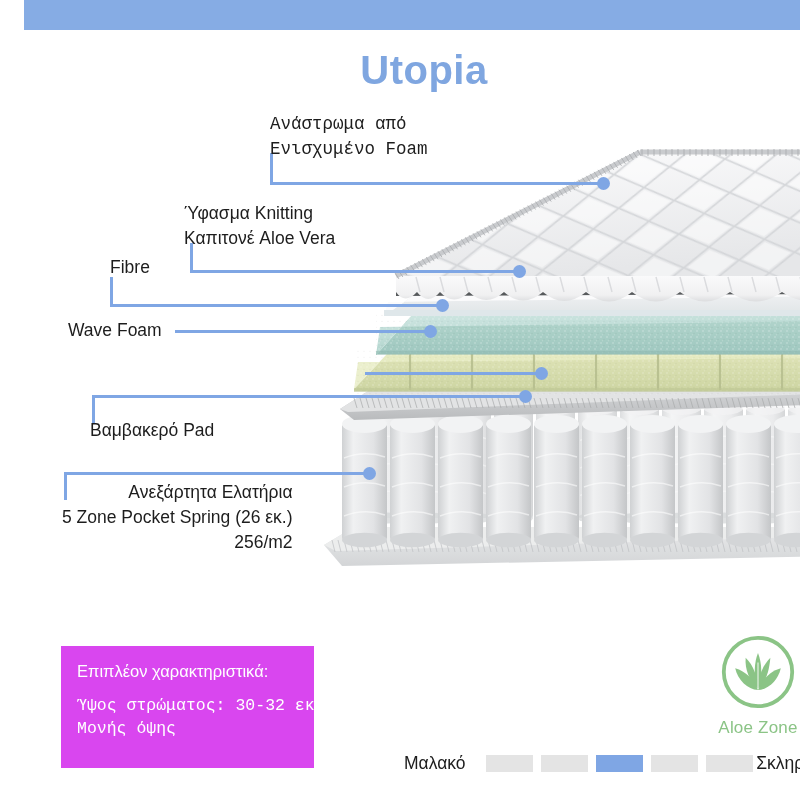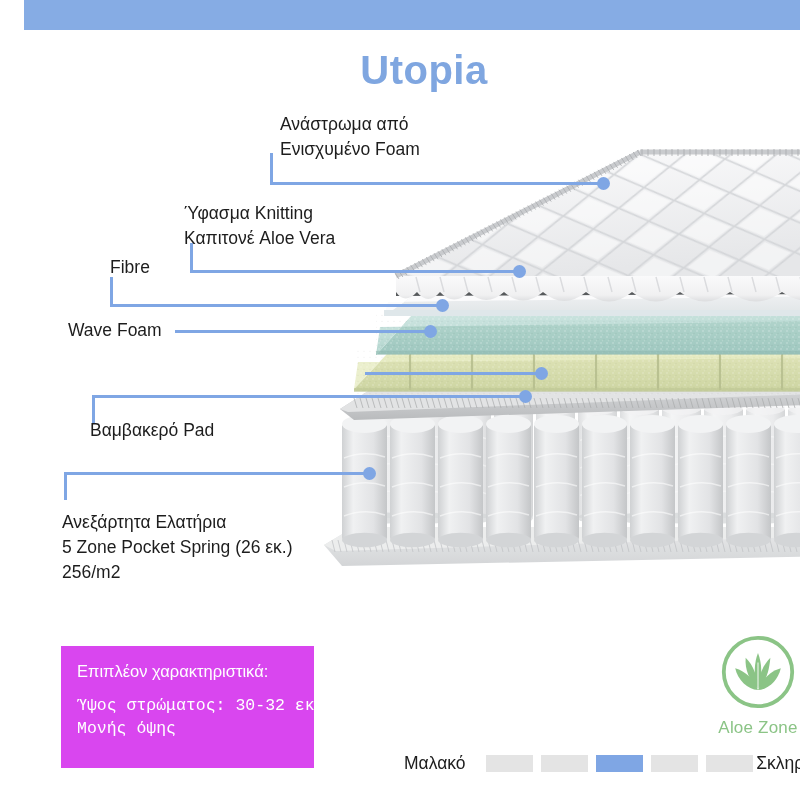--- a/index.html
+++ b/index.html
@@ -708,28 +708,28 @@
   <div class="dot" style="left:511px;top:367px;"></div>
 
   <div class="lead v" style="left:68px;top:395px;height:28px;"></div>
   <div class="lead h" style="left:68px;top:395px;width:431px;"></div>
   <div class="dot" style="left:495px;top:390px;"></div>
 
   <div class="lead v" style="left:40px;top:472px;height:28px;"></div>
   <div class="lead h" style="left:40px;top:472px;width:303px;"></div>
   <div class="dot" style="left:339px;top:467px;"></div>
 
-  <div class="lbl" style="left:256px;top:112px;">Ανάστρωμα από
+  <div class="lbl" style="left:246px;top:112px;font-family:Liberation Mono, monospace;">Ανάστρωμα από
 Ενισχυμένο Foam</div>
   <div class="lbl" style="left:160px;top:201px;">Ύφασμα Knitting
 Καπιτονέ Aloe Vera</div>
   <div class="lbl" style="left:86px;top:255px;">Fibre</div>
   <div class="lbl" style="left:44px;top:318px;">Wave Foam</div>
   <div class="lbl" style="left:66px;top:418px;">Βαμβακερό Pad</div>
-  <div class="lbl" style="left:38px;top:510px;">Ανεξάρτητα Ελατήρια
+  <div class="lbl" style="left:38px;top:480px;text-align:right;">Ανεξάρτητα Ελατήρια
 5 Zone Pocket Spring (26 εκ.)
 256/m2</div>
 
   <div class="infobox">
     <div class="hd">Επιπλέον χαρακτηριστικά:</div>
     <div class="ln">Ύψος στρώματος: 30-32 εκ.</div>
     <div class="ln">Μονής όψης</div>
   </div>
 
   <div class="aloe">

